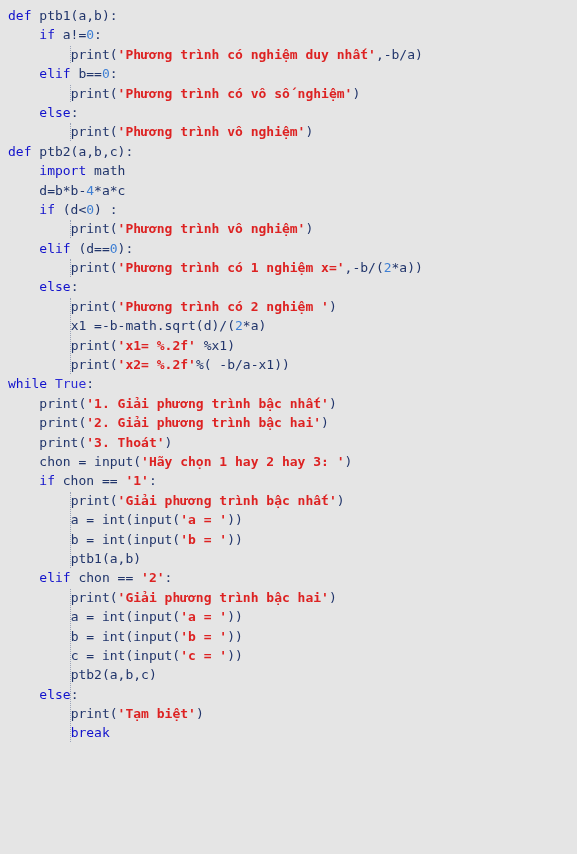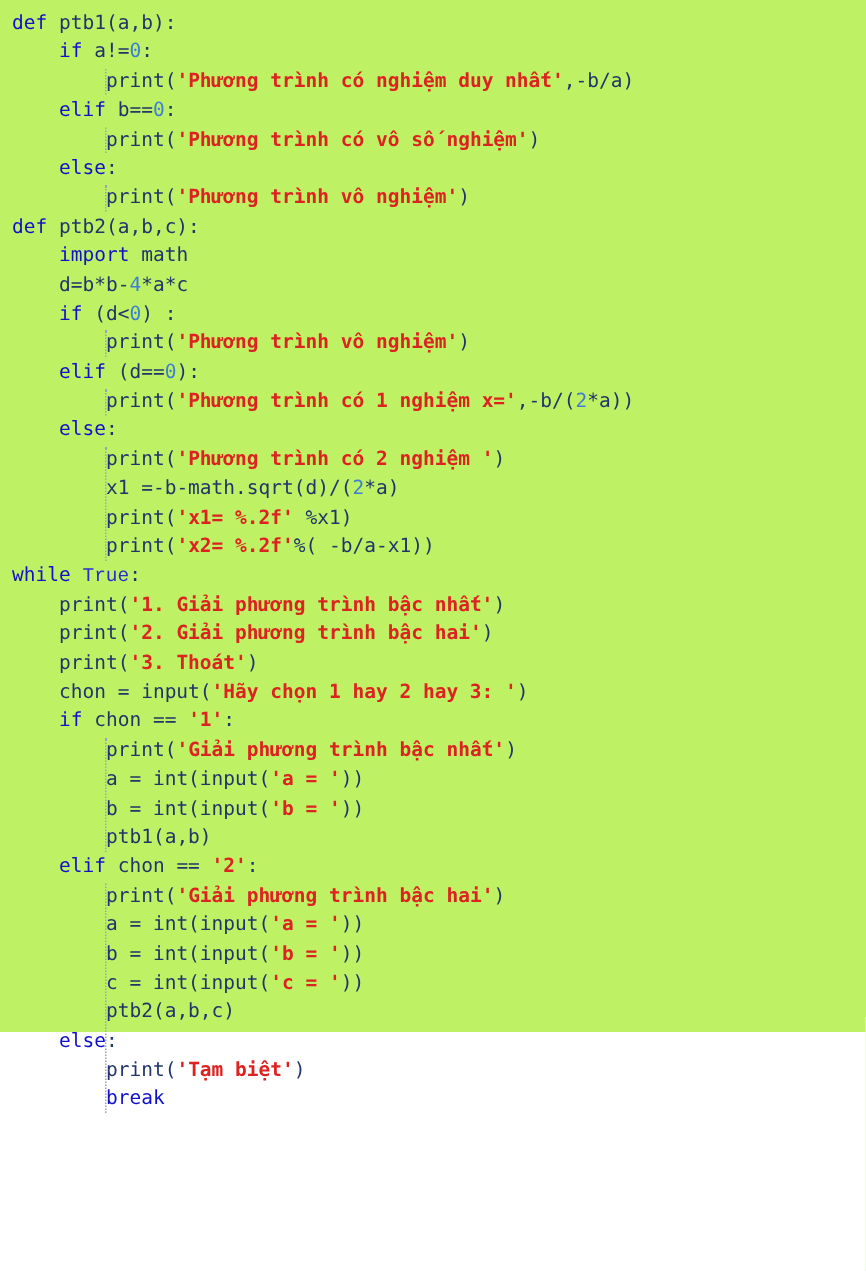--- a/index.html
+++ b/index.html
@@ -9,42 +9,42 @@
   }
   body {
     width: 577px;
     height: 854px;
     overflow: hidden;
     font-family: "DejaVu Sans Mono", "Liberation Mono", monospace;
   }
   #code-editor {
     position: relative;
     width: 577px;
-    height: 688px;
-    background: #bef264;
+    height: 854px;
+    background: #e5e5e5;
     padding: 0;
     box-sizing: border-box;
   }
   .code-area {
     position: relative;
     padding: 6px 0 0 8px;
     font-size: 13px;
     line-height: 19.4px;
     letter-spacing: 0px;
     white-space: pre;
   }
   .line {
     position: relative;
     height: 19.4px;
     white-space: pre;
     color: #21356b;
   }
   
   .kw   { color: #1111cc; }       
-  .kw2  { color: #2b2bd4; font-family: Liberation Mono, monospace; }       
+  .kw2  { color: #2b2bd4; }       
   .str  { color: #dd2222; font-weight: bold; }       
   .num  { color: #3e7fd4; }       
   .pln  { color: #21356b; }       
 
   
   .guide {
     position: absolute;
     width: 1px;
     border-left: 1px dotted #9aa3b8;
     pointer-events: none;

